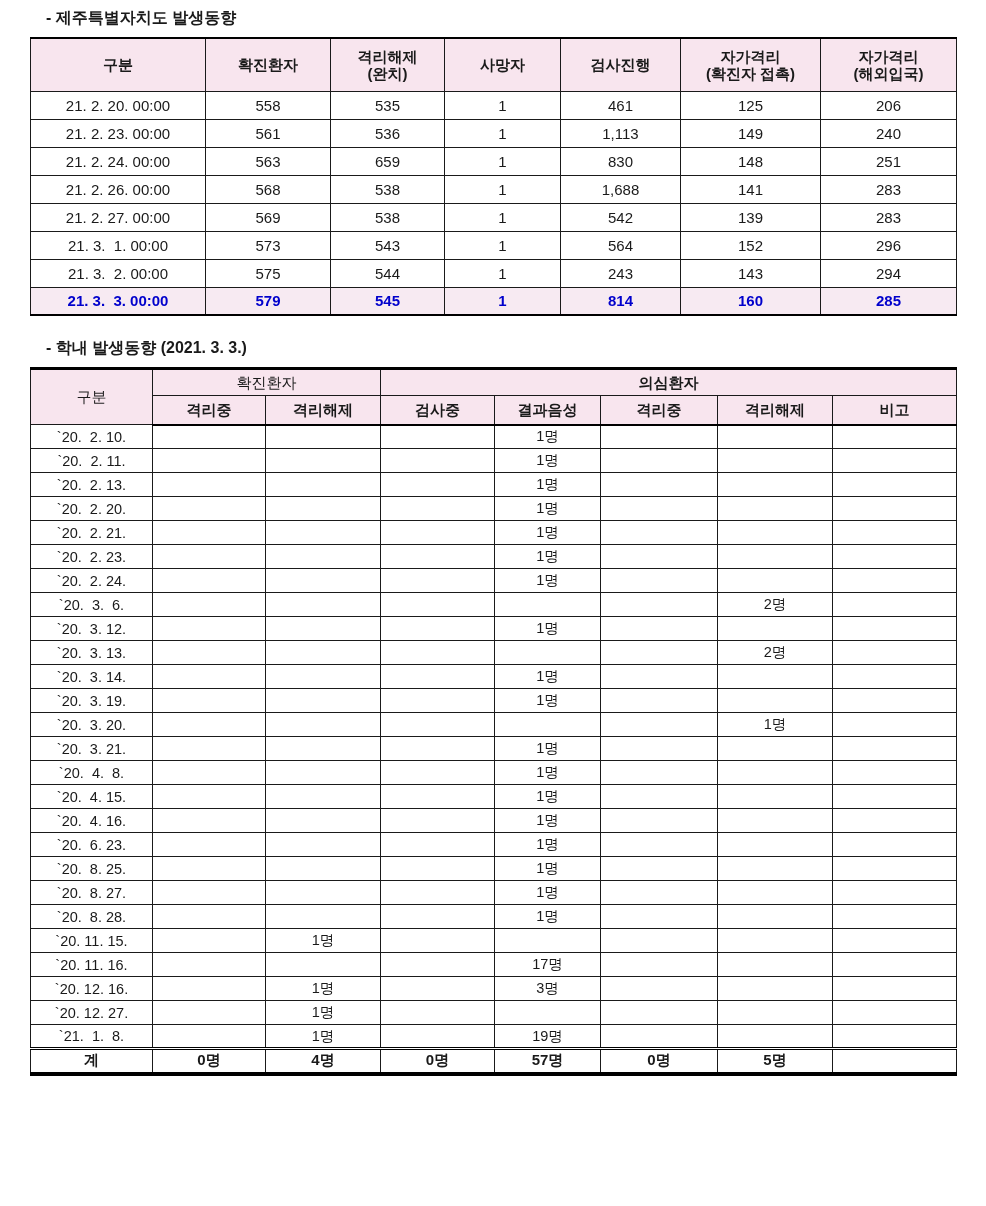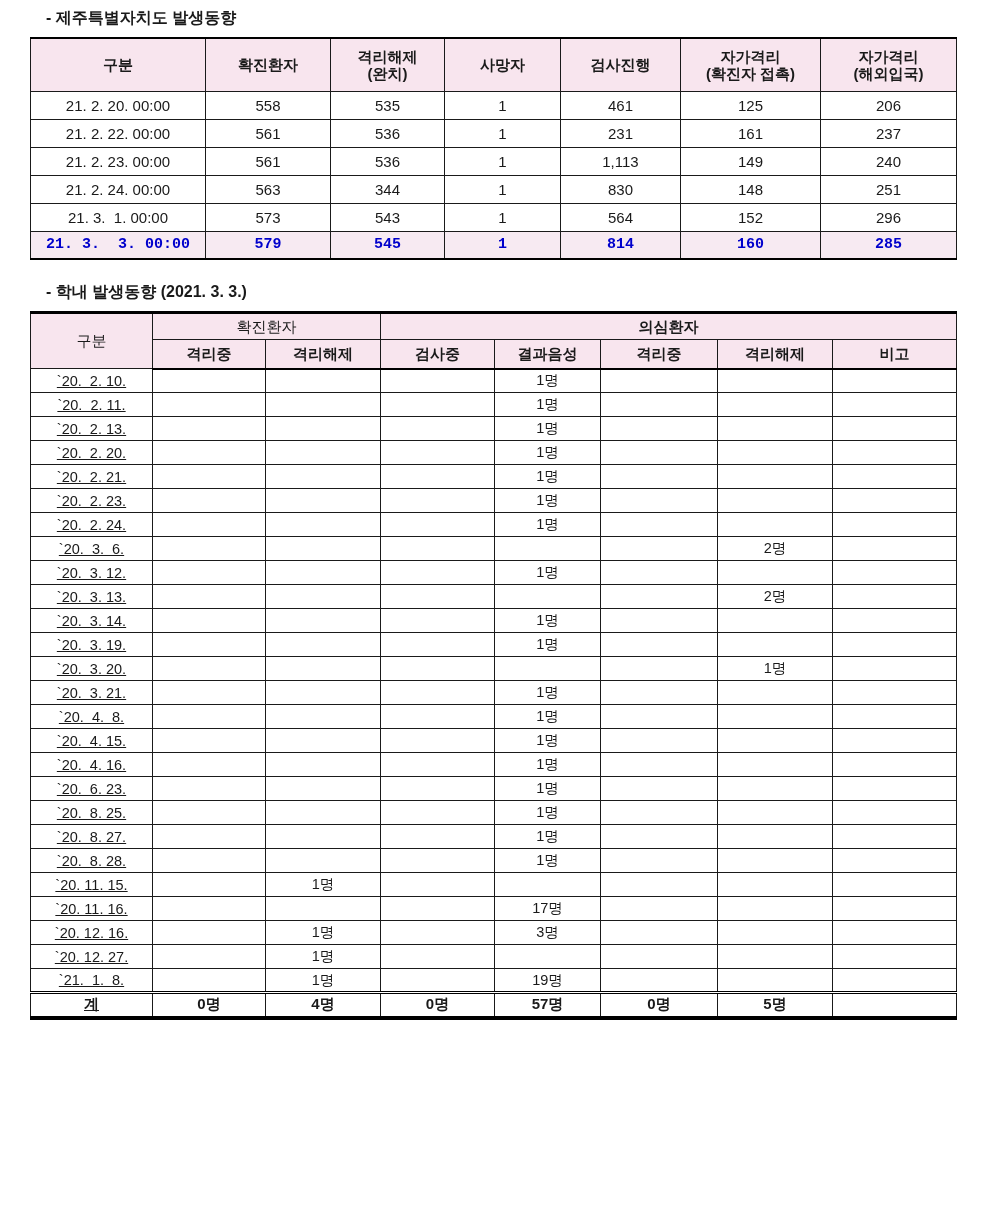--- a/index.html
+++ b/index.html
@@ -49,30 +49,29 @@
 
   
   .t1 { border-top: 2px solid var(--thick-border); border-bottom: 2px solid var(--thick-border); }
   .t1 thead th { height: 53px; }
   .t1 td { height: 28px; font-size: 15px; }
   .t1 td.date { white-space: pre; margin-top: 44px; }
   .t1 tr.hl td {
     background: var(--highlight-bg);
     color: var(--highlight-text);
     font-weight: bold;
-    font-family: Liberation Mono, monospace;
   }
 
   
   .t2 { border-top: 3px solid var(--thick-border); border-bottom: 4px solid var(--thick-border); }
   .t2 thead tr.grp th { height: 27px; }
   .t2 thead tr.sub th { height: 29px; border-bottom: 2px solid var(--thick-border); }
   .t2 thead th.plain { font-weight: normal; }
   .t2 td { height: 24px; font-size: 14.5px; }
-  .t2 td.date { white-space: pre; text-decoration: underline; }
+  .t2 td.date { white-space: pre; }
   .t2 tr.total td {
     font-weight: bold;
     font-size: 15px;
     border-top: 3px double var(--thick-border);
     height: 25px;
   }
 </style>
 </head>
 <body>
 
@@ -108,54 +107,72 @@
         <tr>
           <td class="date">21. 2. 20. 00:00</td>
           <td>558</td>
           <td>535</td>
           <td>1</td>
           <td>461</td>
           <td>125</td>
           <td>206</td>
         </tr>
         <tr>
-          <td class="date">21. 2. 22. 00:00</td>
-          <td>561</td>
-          <td>536</td>
-          <td>1</td>
-          <td>231</td>
-          <td>161</td>
-          <td>237</td>
-        </tr>
-        <tr>
           <td class="date">21. 2. 23. 00:00</td>
           <td>561</td>
           <td>536</td>
           <td>1</td>
           <td>1,113</td>
           <td>149</td>
           <td>240</td>
         </tr>
         <tr>
           <td class="date">21. 2. 24. 00:00</td>
           <td>563</td>
-          <td>344</td>
+          <td>659</td>
           <td>1</td>
           <td>830</td>
           <td>148</td>
           <td>251</td>
         </tr>
         <tr>
+          <td class="date">21. 2. 26. 00:00</td>
+          <td>568</td>
+          <td>538</td>
+          <td>1</td>
+          <td>1,688</td>
+          <td>141</td>
+          <td>283</td>
+        </tr>
+        <tr>
+          <td class="date">21. 2. 27. 00:00</td>
+          <td>569</td>
+          <td>538</td>
+          <td>1</td>
+          <td>542</td>
+          <td>139</td>
+          <td>283</td>
+        </tr>
+        <tr>
           <td class="date">21. 3.  1. 00:00</td>
           <td>573</td>
           <td>543</td>
           <td>1</td>
           <td>564</td>
           <td>152</td>
           <td>296</td>
+        </tr>
+        <tr>
+          <td class="date">21. 3.  2. 00:00</td>
+          <td>575</td>
+          <td>544</td>
+          <td>1</td>
+          <td>243</td>
+          <td>143</td>
+          <td>294</td>
         </tr>
         <tr class="hl">
           <td class="date">21. 3.  3. 00:00</td>
           <td>579</td>
           <td>545</td>
           <td>1</td>
           <td>814</td>
           <td>160</td>
           <td>285</td>
         </tr>

